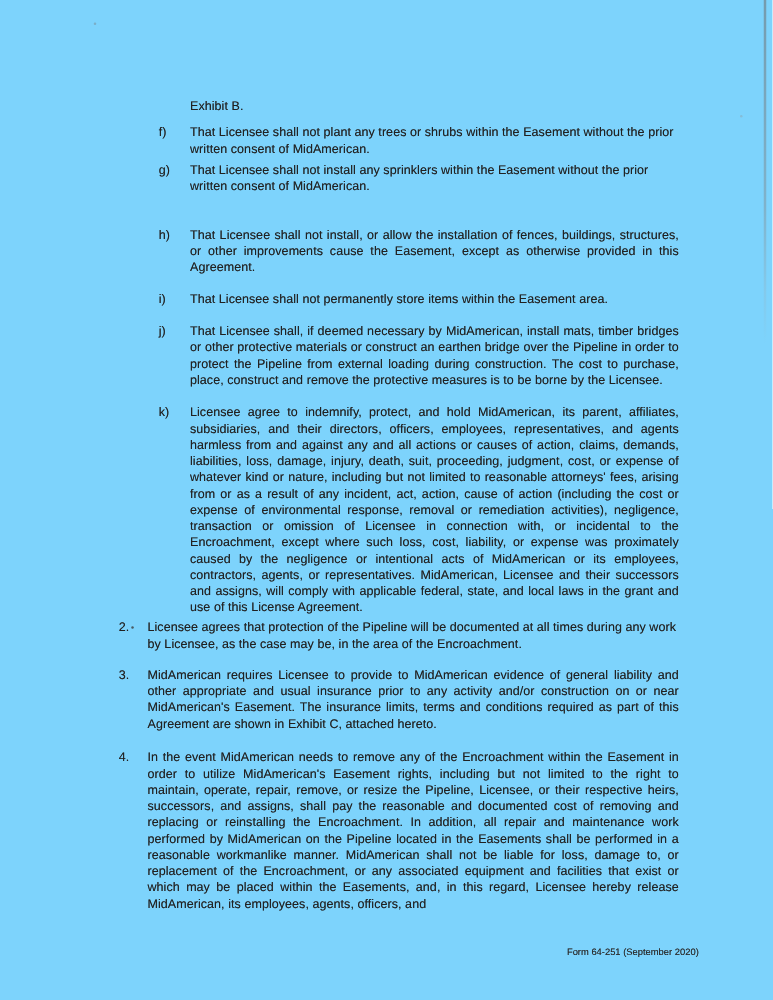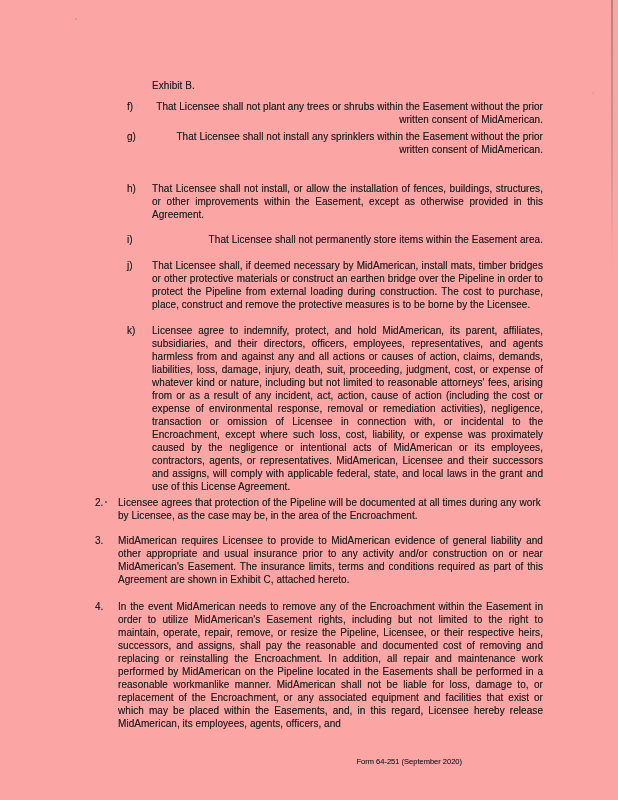--- a/index.html
+++ b/index.html
@@ -4,21 +4,21 @@
 <style>
   html, body {
     margin: 0;
     padding: 0;
     background: #ffffff;
   }
   #page {
     position: relative;
     width: 618px;
     height: 800px;
-    background: #fca5a5;
+    background: #7dd3fc;
     overflow: hidden;
     font-family: "Liberation Sans", sans-serif;
     color: #212121;
     text-shadow: 0 0 0.5px rgba(40,40,40,0.55);
     font-size: 10px;
     line-height: 13px;
     letter-spacing: 0.05px;
   }
   #content {
     position: absolute;
@@ -31,42 +31,42 @@
   }
   .item {
     display: flex;
     align-items: flex-start;
   }
   .lettered {
     margin-left: 127px;
     width: 416px;
   }
   .lettered .label { width: 25px; flex: 0 0 25px; }
-  .lettered .text  { width: 391px; flex: 0 0 391px; text-align: right; }
+  .lettered .text  { width: 391px; flex: 0 0 391px; }
   .numbered {
     margin-left: 95px;
     width: 448px;
   }
   .numbered .label { width: 23px; flex: 0 0 23px; }
   .numbered .text  { width: 425px; flex: 0 0 425px; }
   .text.justify { text-align: justify; }
   .item-f { margin-bottom: 4px; }
   .item-g { margin-bottom: 26px; }
   .item-h { margin-bottom: 12px; }
   .item-i { margin-bottom: 13px; }
   .item-j { margin-bottom: 13px; }
   .item-k { margin-bottom: 3px; }
   .item-2 { margin-bottom: 12px; }
   .item-3 { margin-bottom: 14px; }
   .item-4 { margin-bottom: 0; }
   #footer-form {
     position: absolute;
     top: 757px;
     left: 0;
-    width: 462px;
+    width: 559px;
     text-align: right;
     font-size: 7.5px;
     line-height: 9px;
     letter-spacing: 0;
     color: #2a2a2a;
   }
   
   .scan-edge-line {
     position: absolute;
     left: 611px;
@@ -101,21 +101,21 @@
       <div class="text">That Licensee shall not plant any trees or shrubs within the Easement without the prior written consent of MidAmerican.</div>
     </div>
 
     <div class="item lettered item-g">
       <span class="label">g)</span>
       <div class="text">That Licensee shall not install any sprinklers within the Easement without the prior written consent of MidAmerican.</div>
     </div>
 
     <div class="item lettered item-h">
       <span class="label">h)</span>
-      <div class="text justify">That Licensee shall not install, or allow the installation of fences, buildings, structures, or other improvements within the Easement, except as otherwise provided in this Agreement.</div>
+      <div class="text justify">That Licensee shall not install, or allow the installation of fences, buildings, structures, or other improvements cause the Easement, except as otherwise provided in this Agreement.</div>
     </div>
 
     <div class="item lettered item-i">
       <span class="label">i)</span>
       <div class="text">That Licensee shall not permanently store items within the Easement area.</div>
     </div>
 
     <div class="item lettered item-j">
       <span class="label">j)</span>
       <div class="text justify">That Licensee shall, if deemed necessary by MidAmerican, install mats, timber bridges or other protective materials or construct an earthen bridge over the Pipeline in order to protect the Pipeline from external loading during construction. The cost to purchase, place, construct and remove the protective measures is to be borne by the Licensee.</div>

